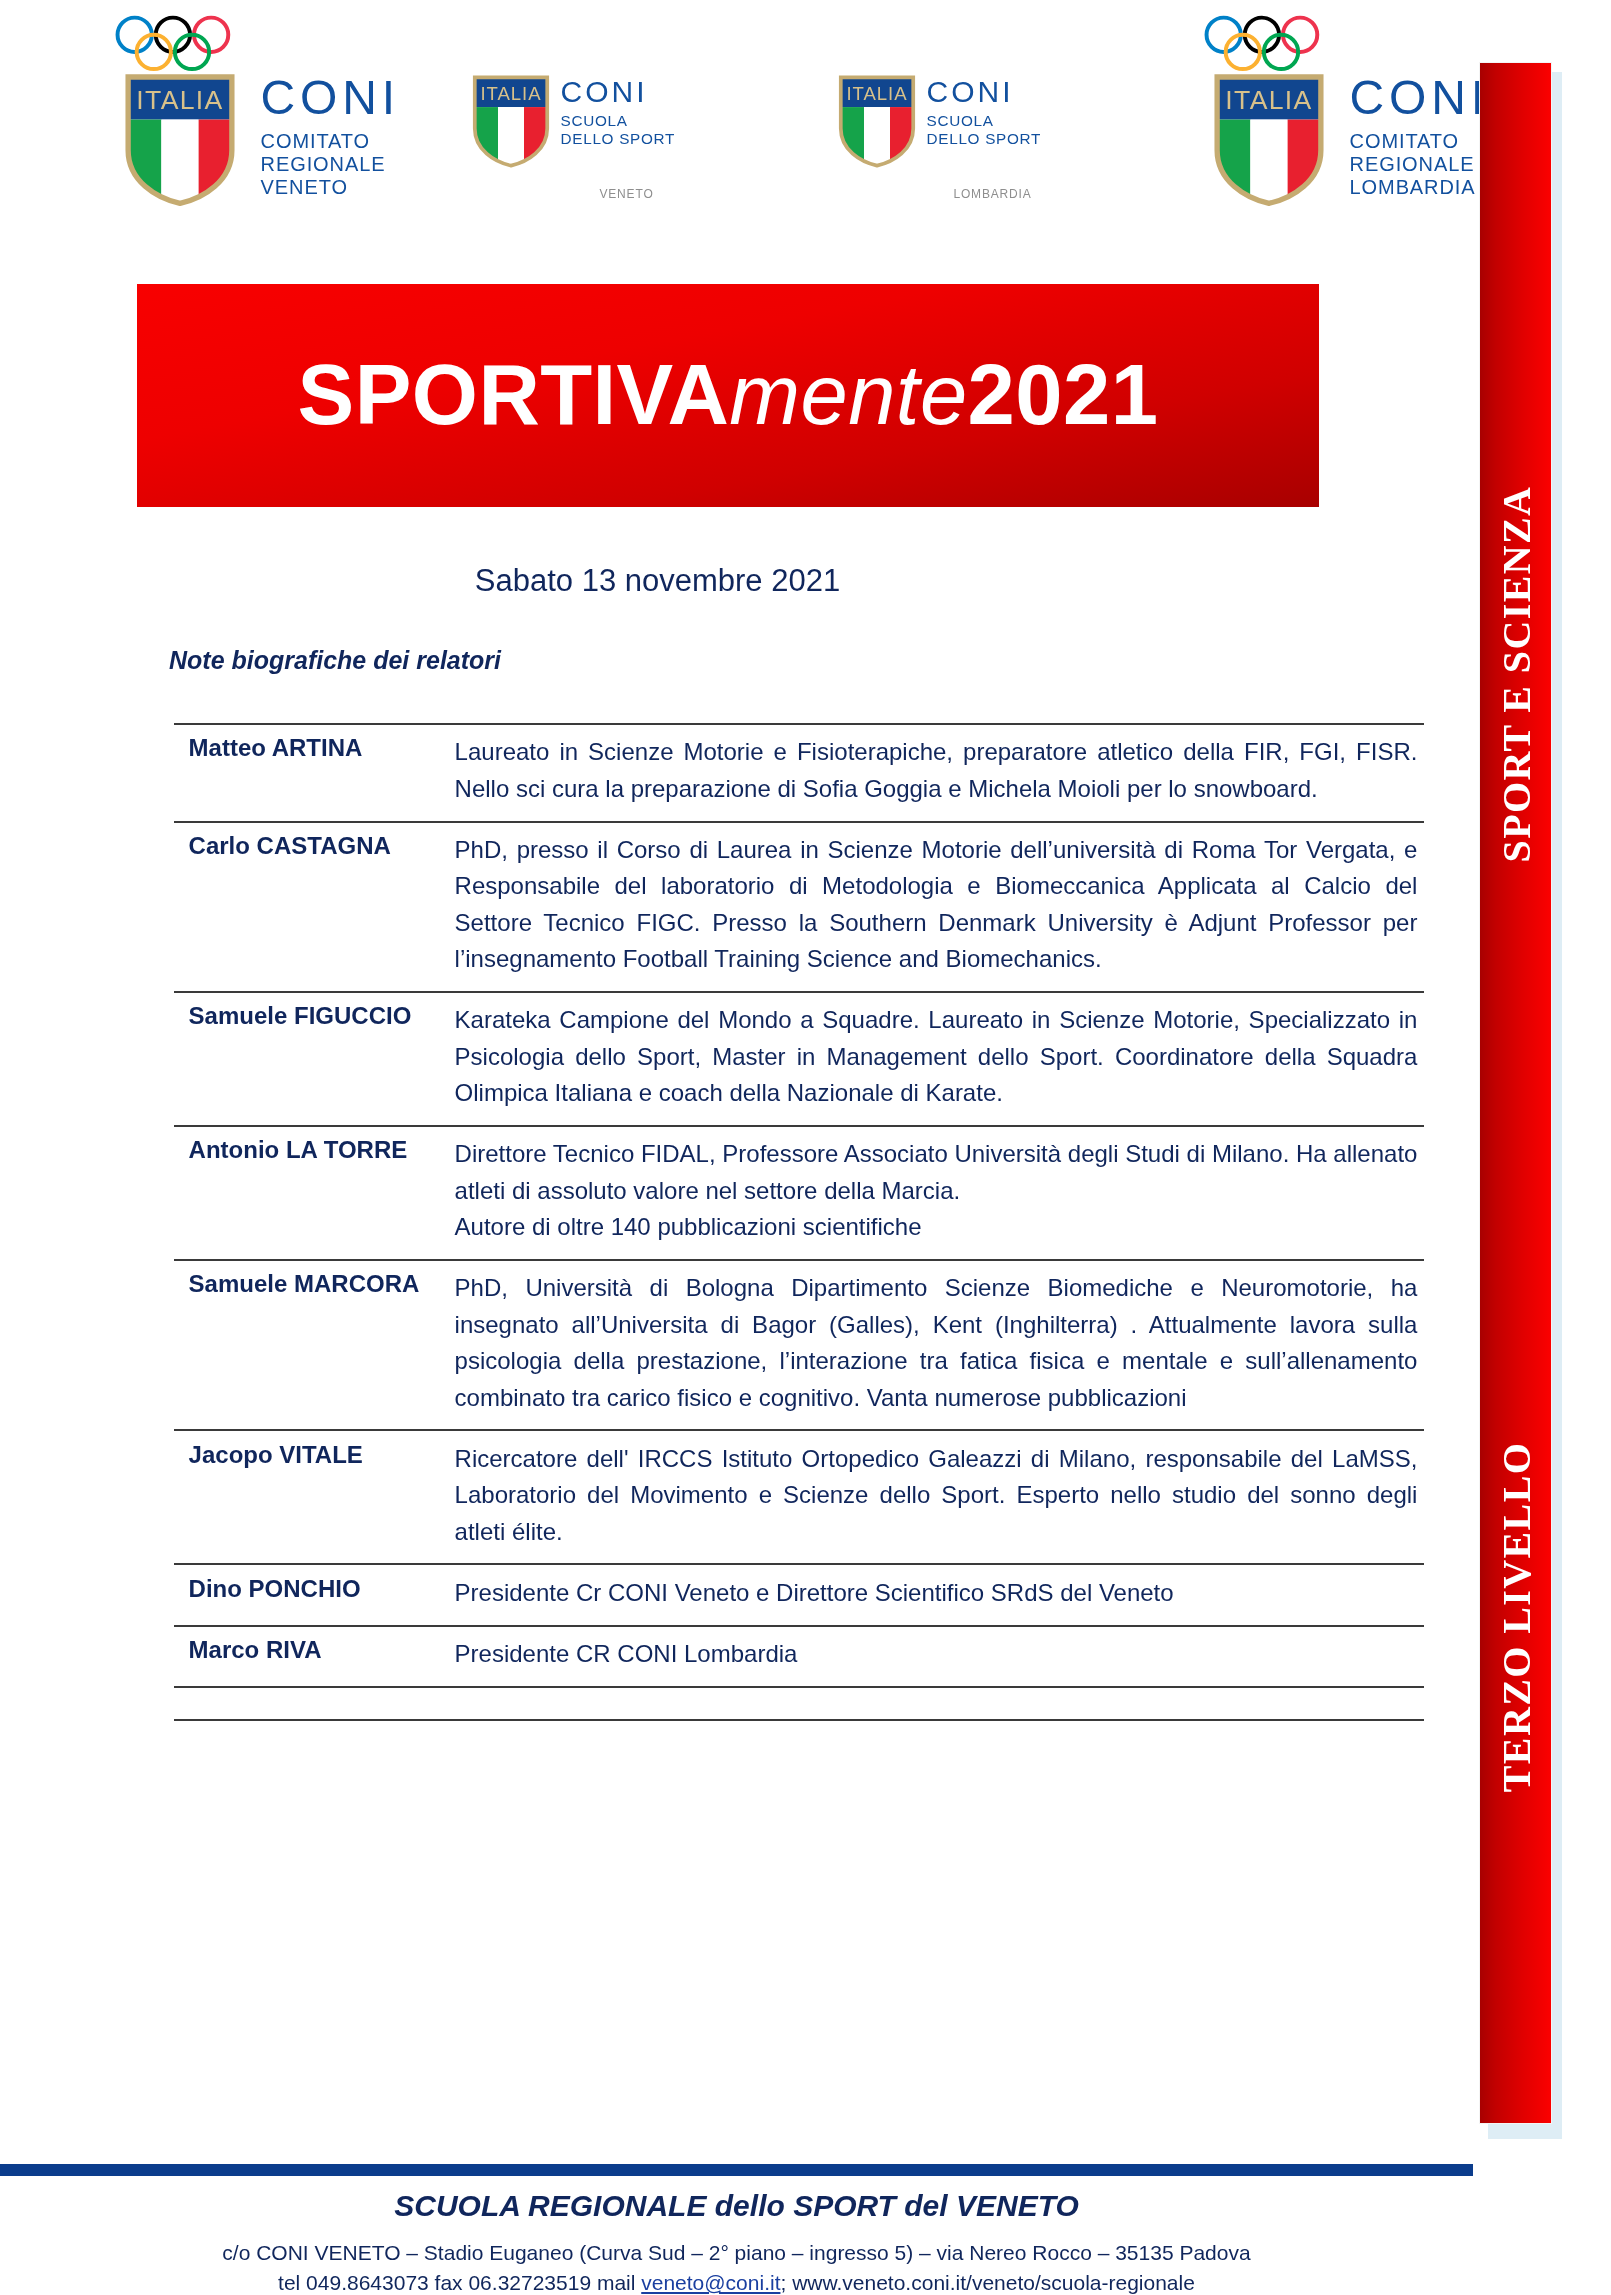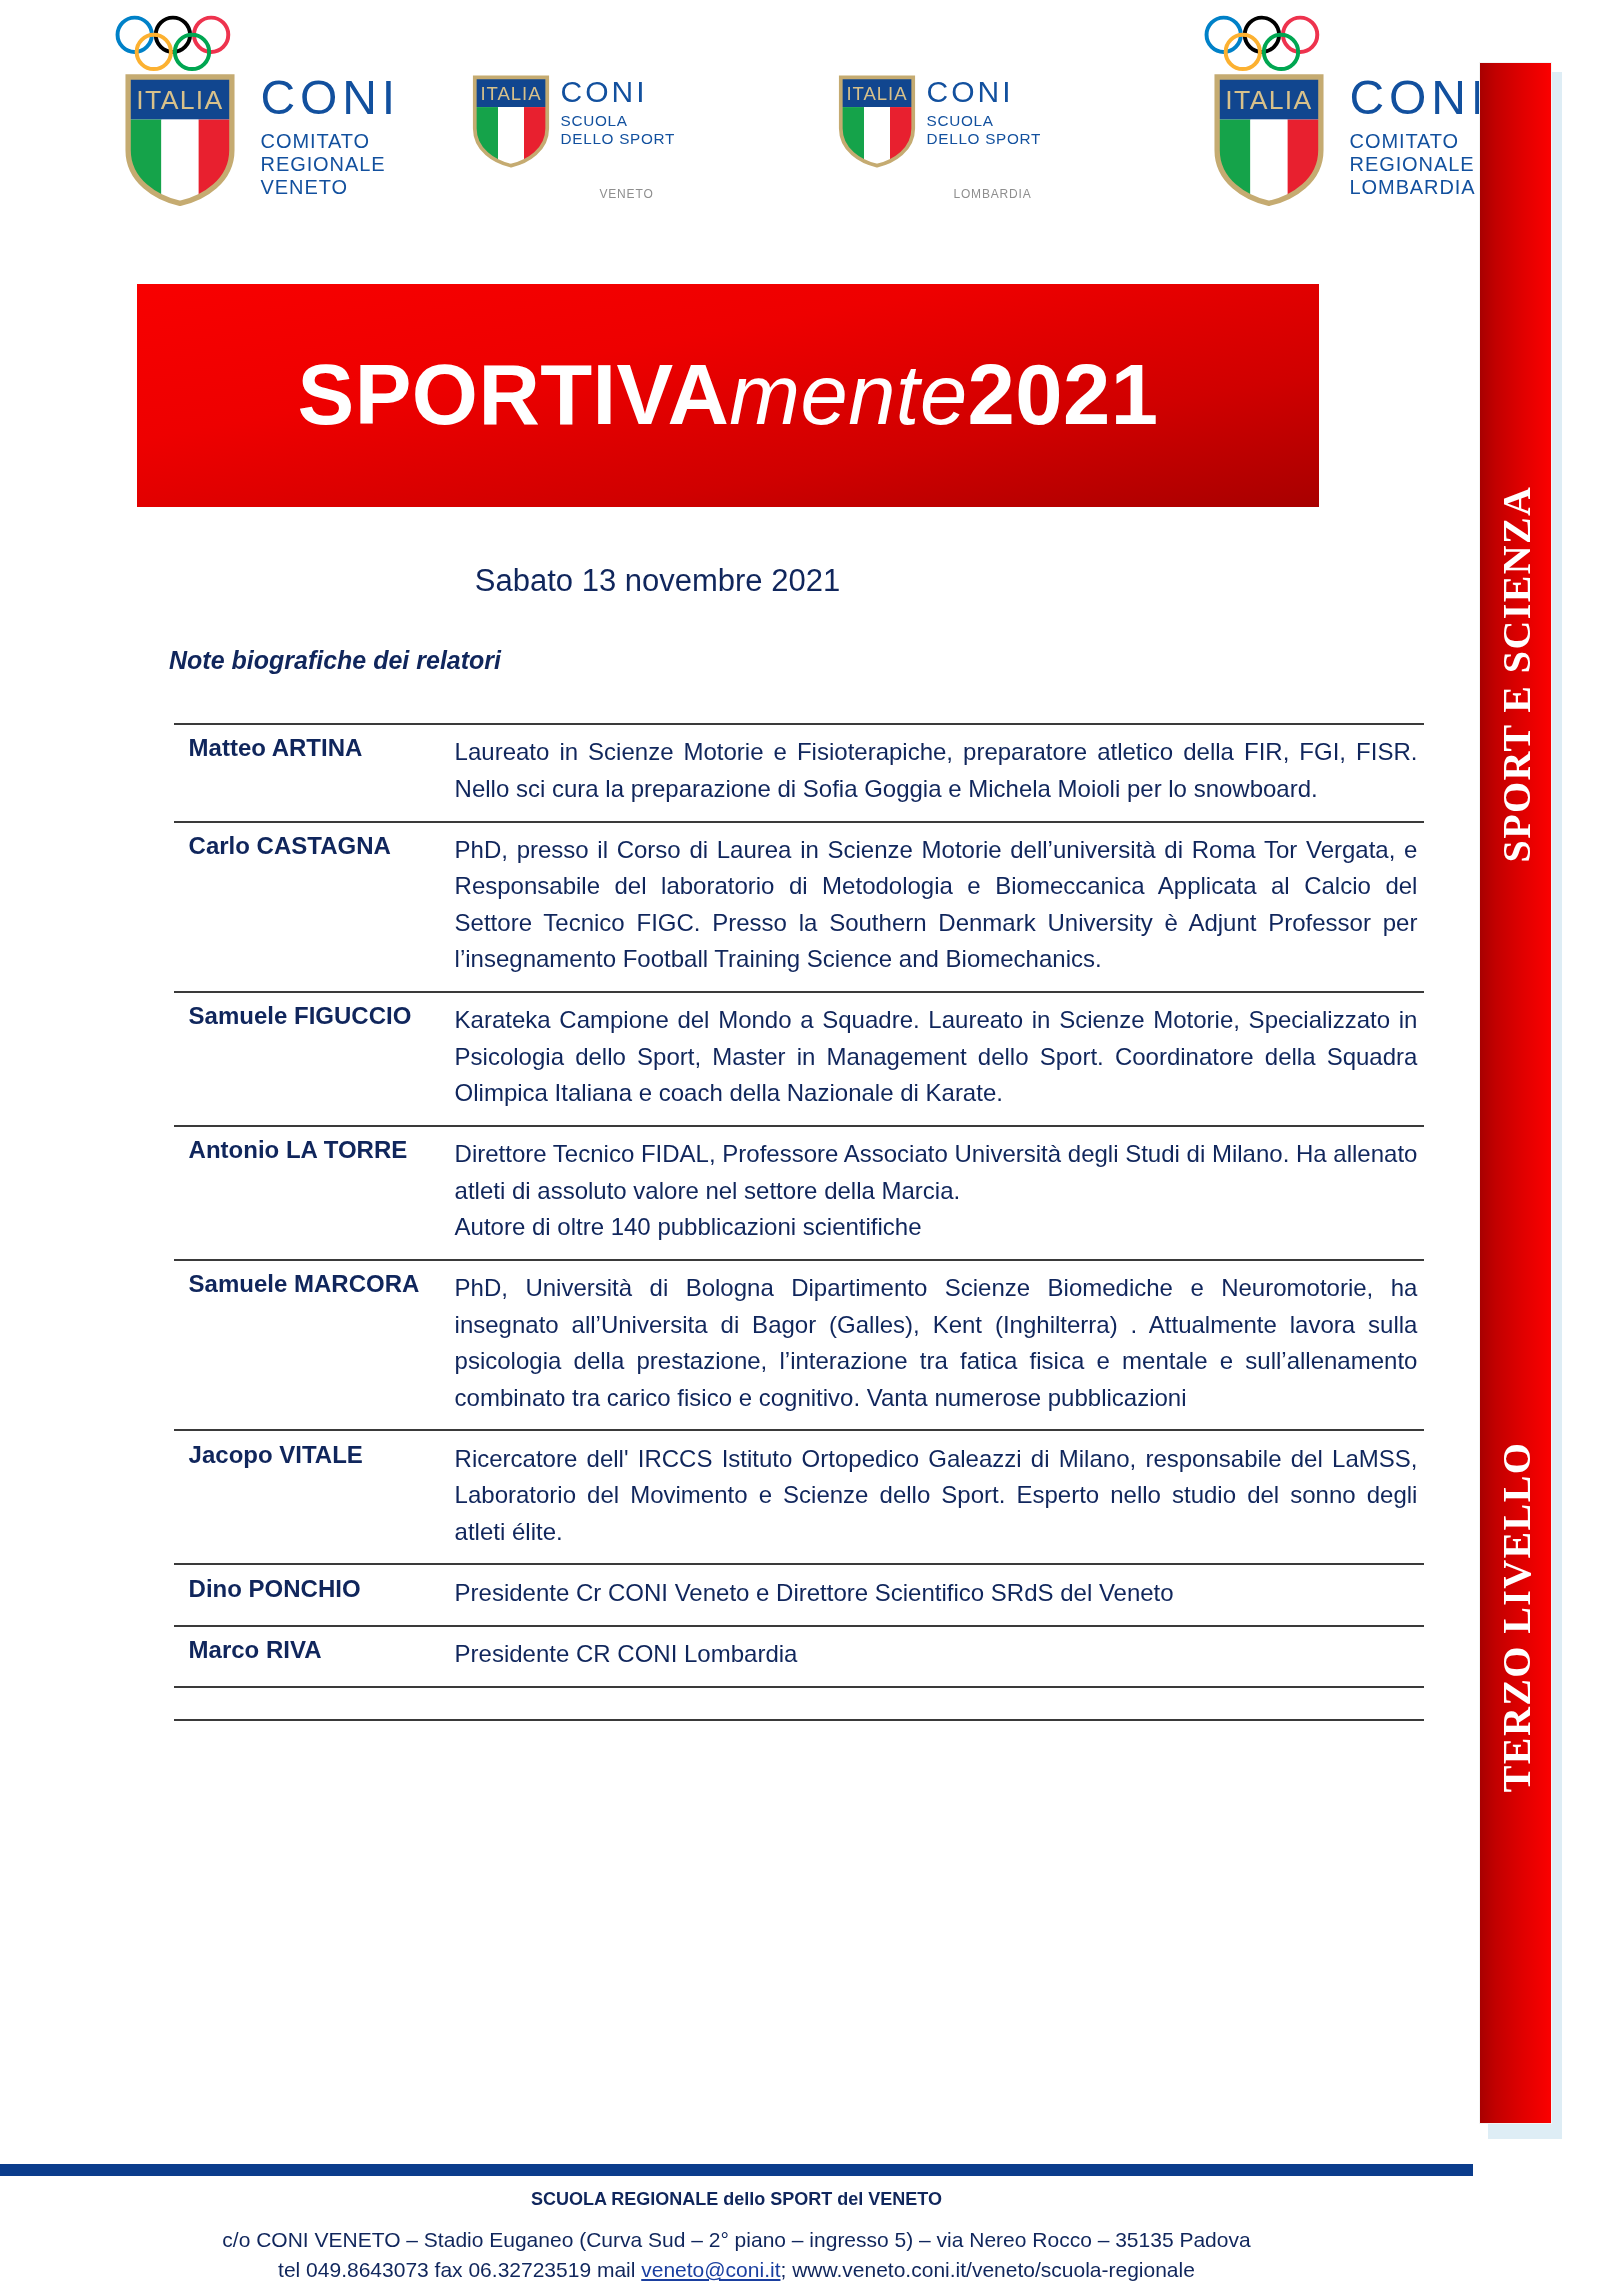--- a/index.html
+++ b/index.html
@@ -241,23 +241,24 @@
   }
   .footer {
     position: absolute;
     left: 0;
     top: 2189px;
     width: 1473px;
     text-align: center;
     color: #10265c;
   }
   .footer-title {
-    font-size: 18px;
+    font-size: 30px;
     font-weight: 700;
     margin-bottom: 14.6px;
+    font-style: italic;
   }
   .footer-line {
     font-size: 21px;
     line-height: 1.45;
   }
   .footer-mail {
     color: #1a3fa0;
     text-decoration: underline;
   }
 </style>

